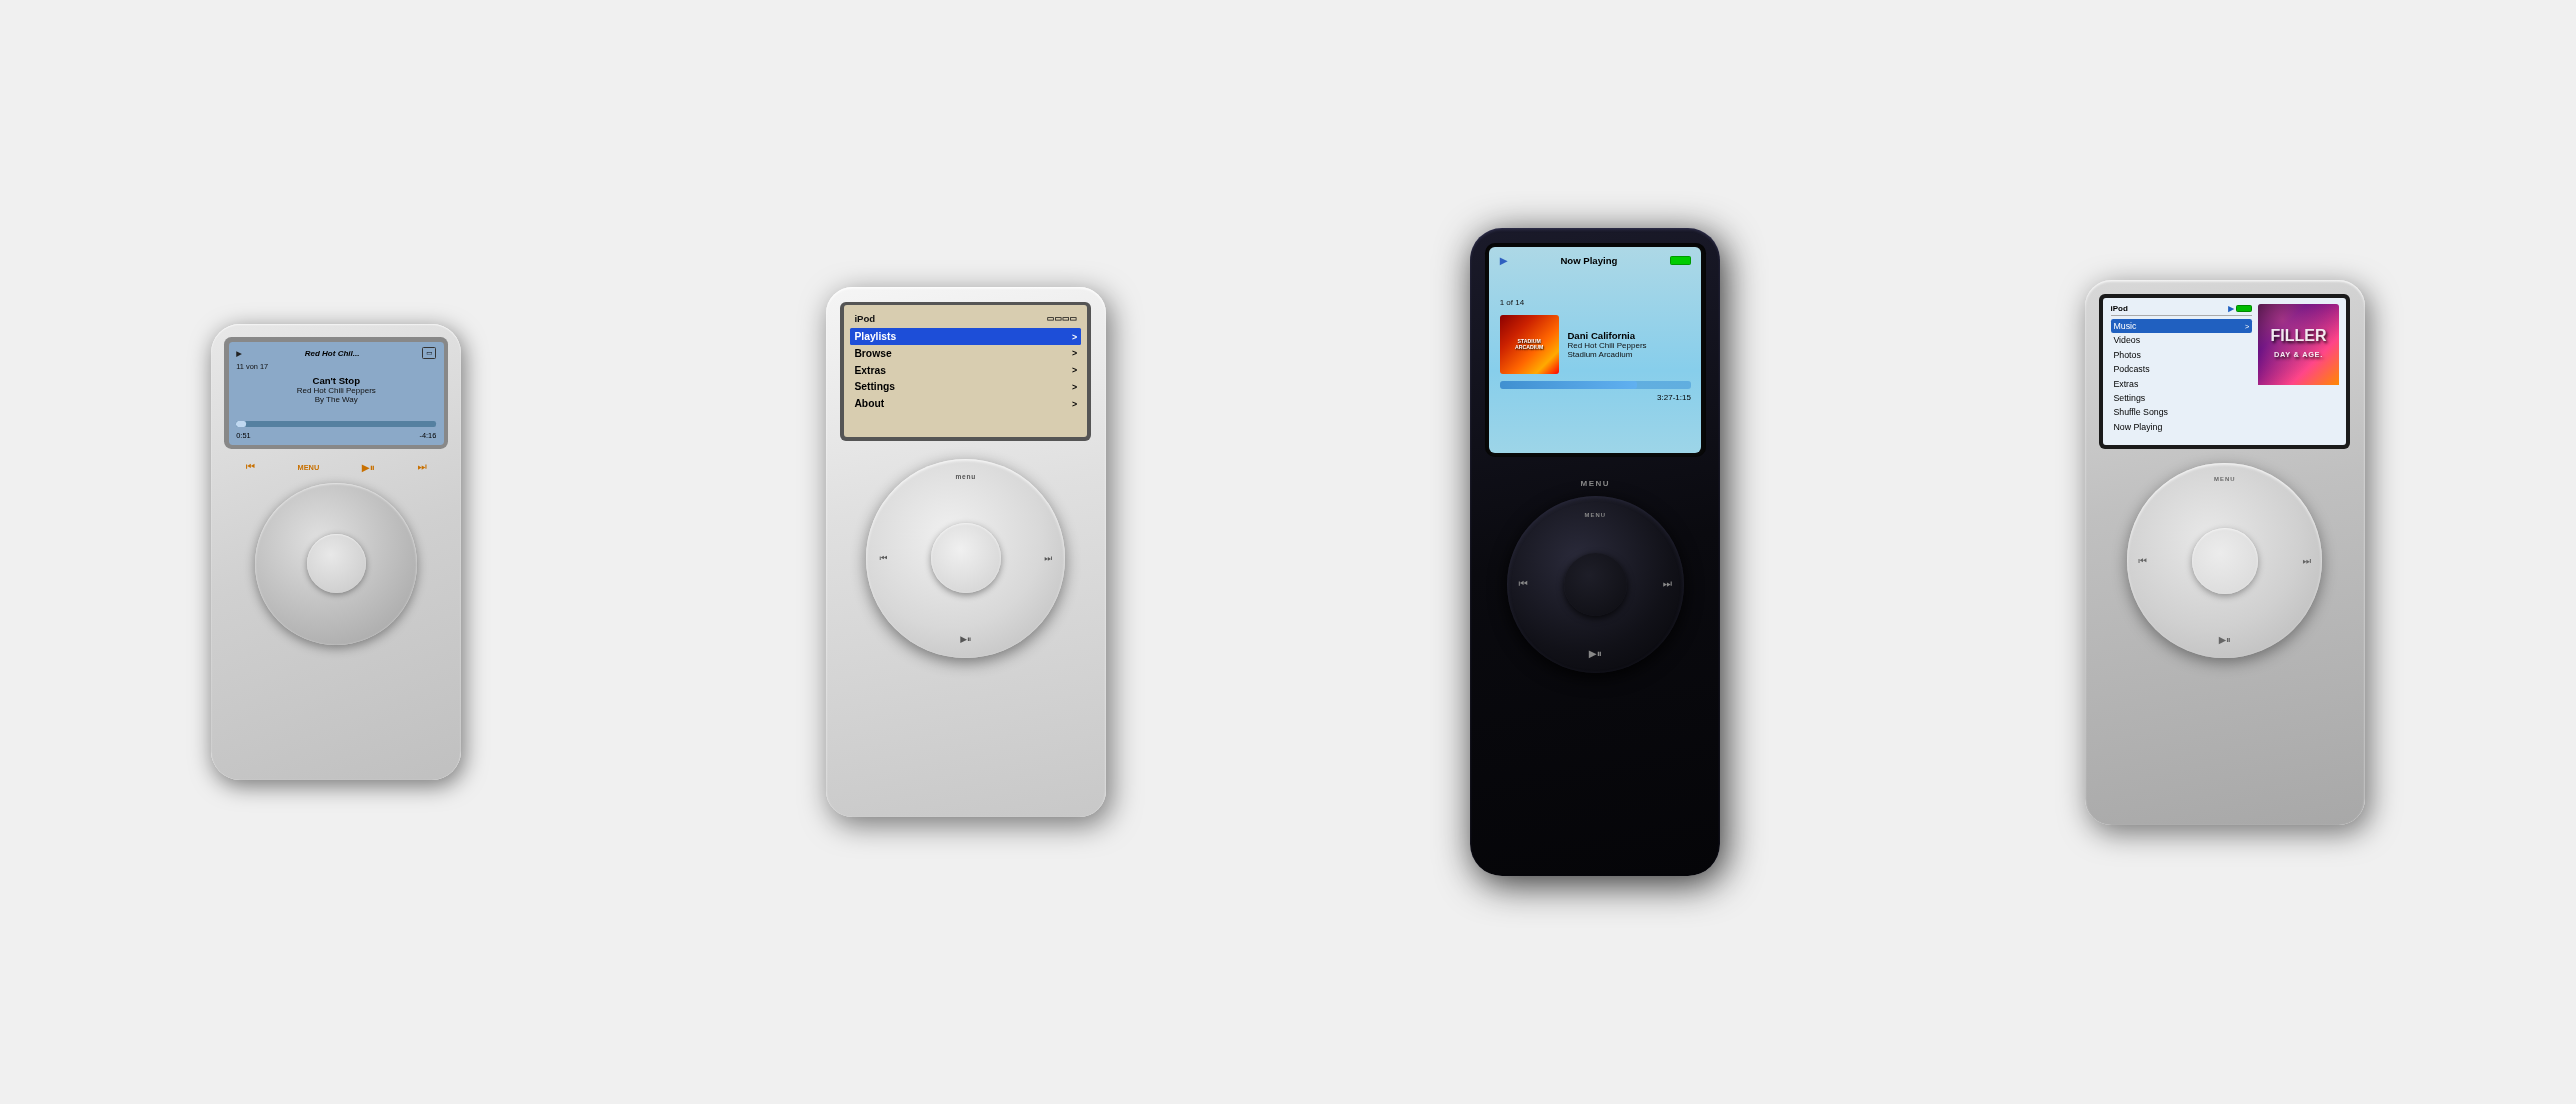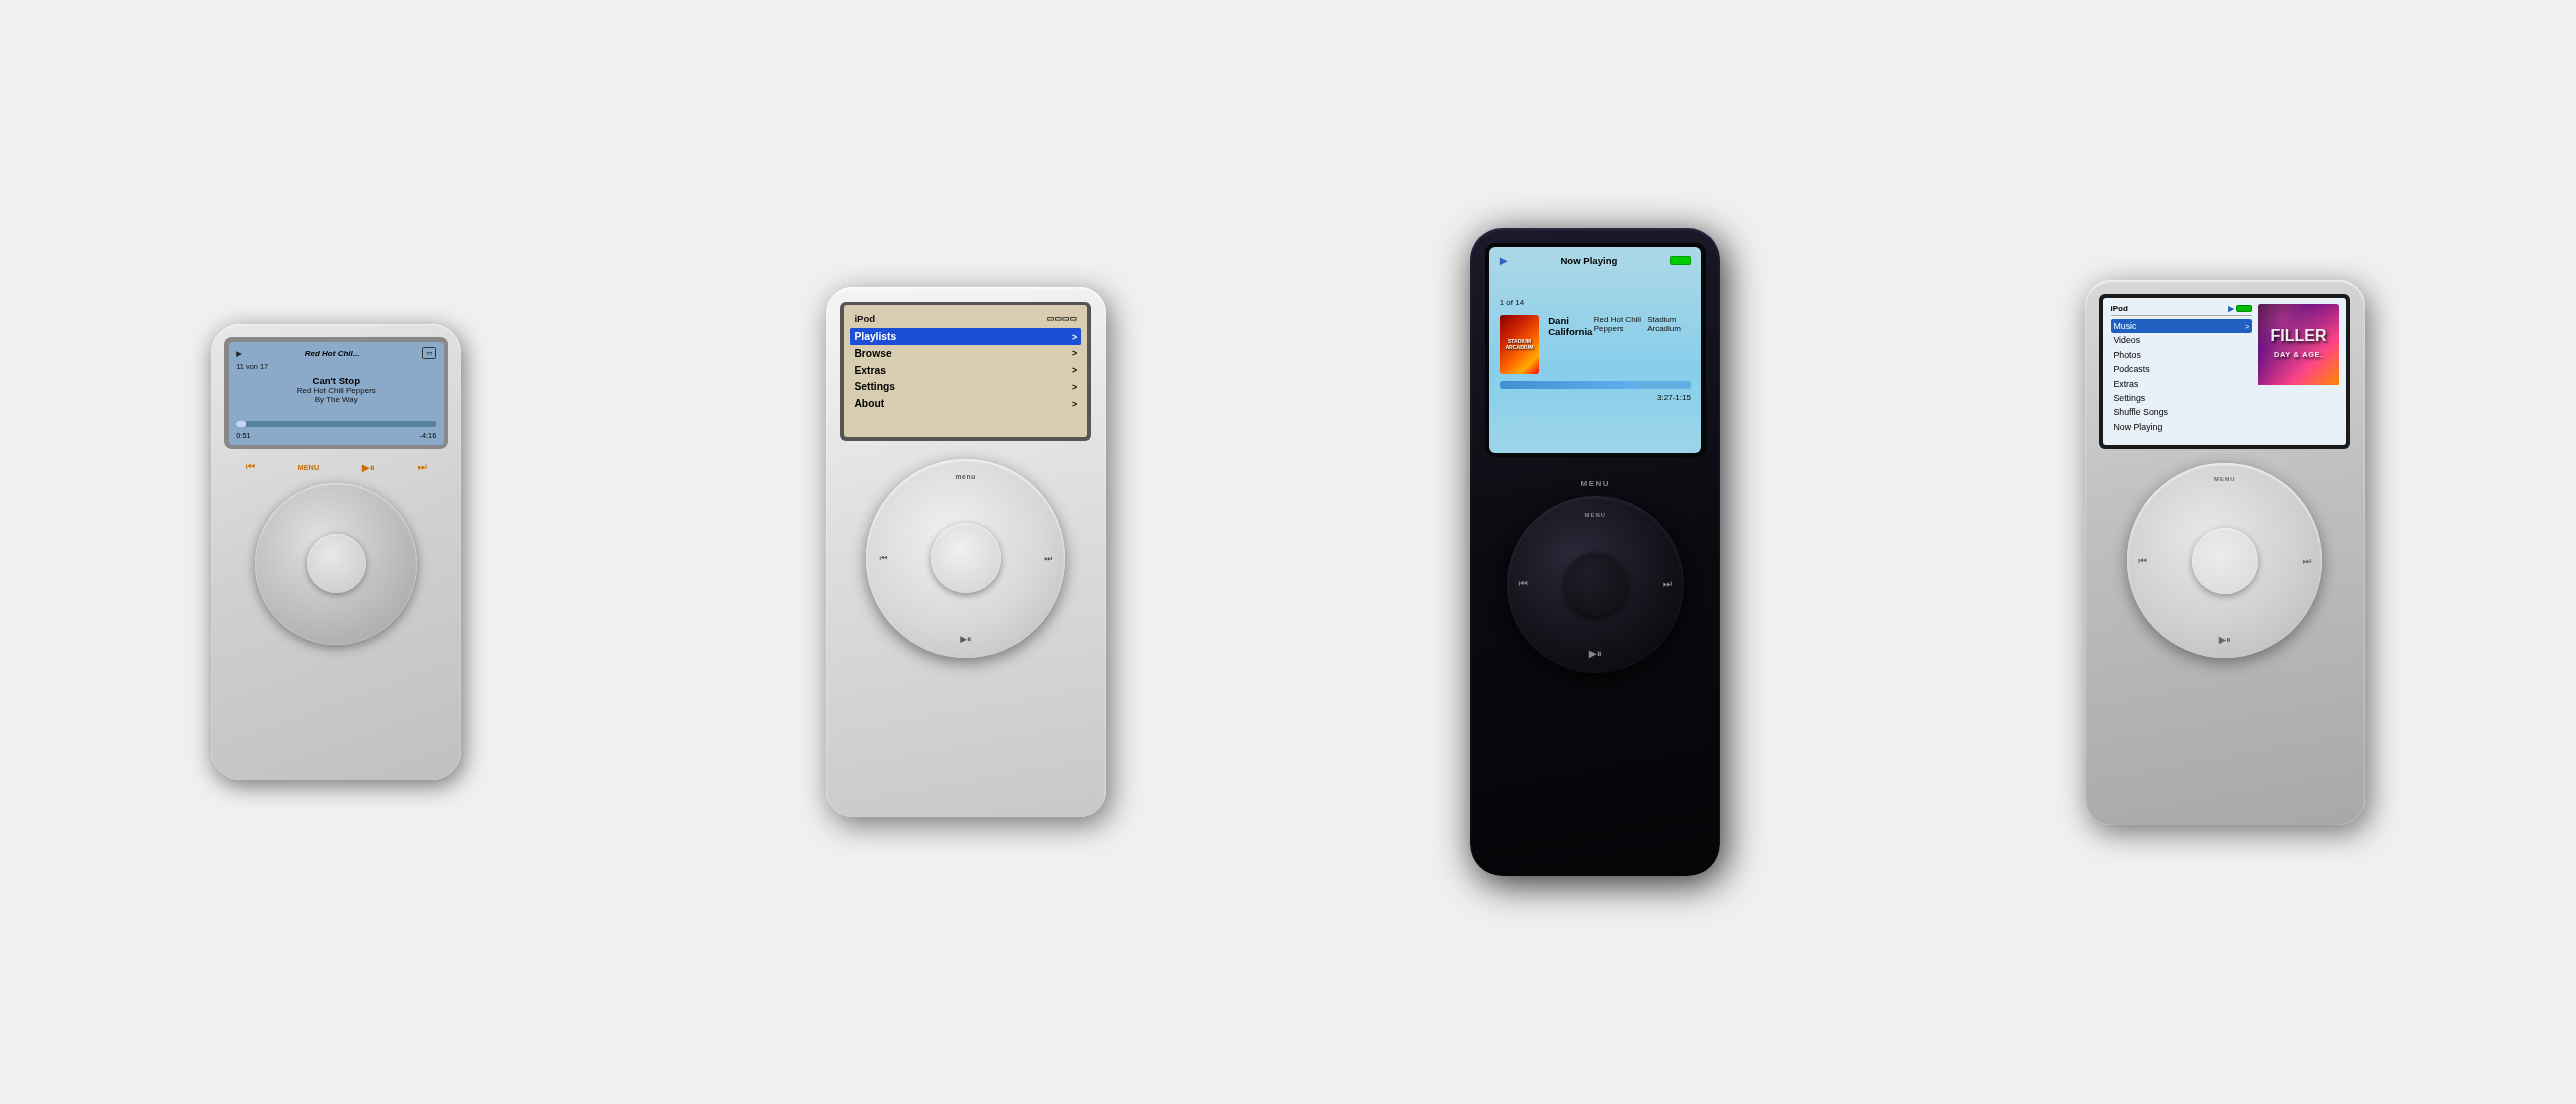--- a/index.html
+++ b/index.html
@@ -342,22 +342,22 @@
     .ipod3-art-text {
       font-size: 5.2px;
       font-weight: bold;
       color: #fff;
       text-align: center;
       text-shadow: 0.7px 0.7px 1.5px #000;
       line-height: 1.2;
     }
     .ipod3-info {
       display: flex;
-      flex-direction: row;
-      justify-content: flex-end;
+      flex-direction: column;
+      justify-content: center;
     }
     .ipod3-song { font-size: 9.6px; font-weight: bold; color: #000; }
     .ipod3-artist { font-size: 8px; color: #111; }
     .ipod3-album { font-size: 8px; color: #111; }
     .ipod3-progress-bg {
       background: rgba(0,100,200,0.3);
       border-radius: 2.9px;
       height: 7.4px;
       width: 100%;
       margin-bottom: 4.4px;

